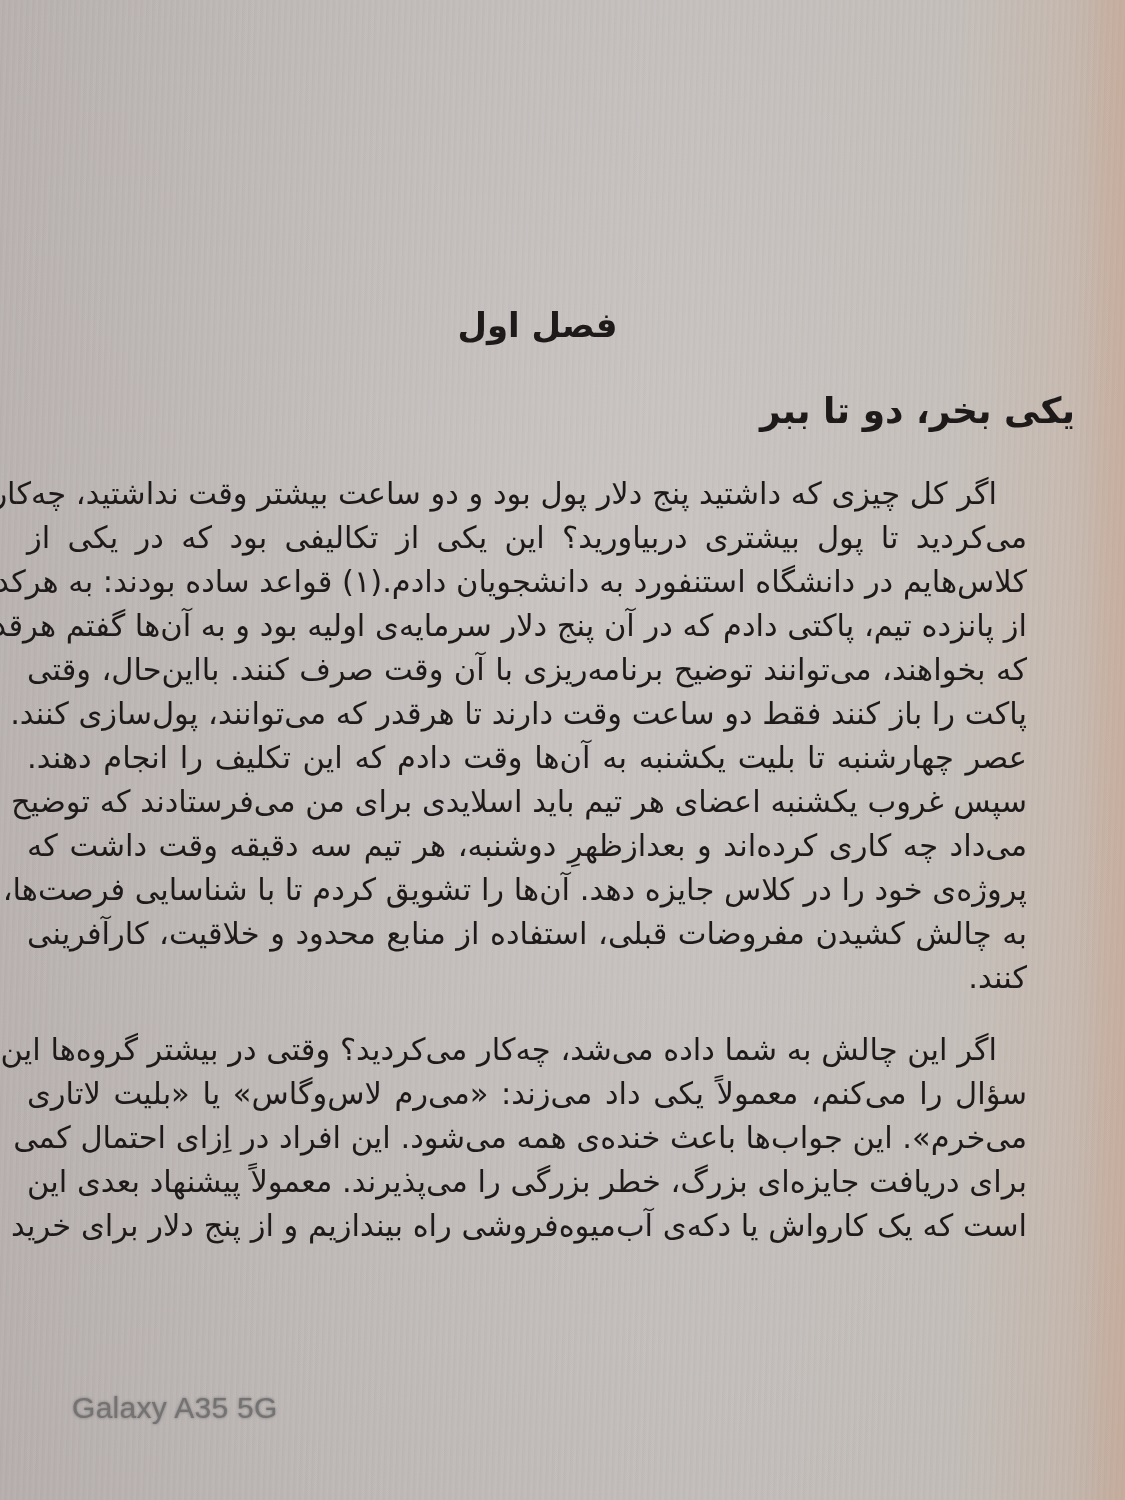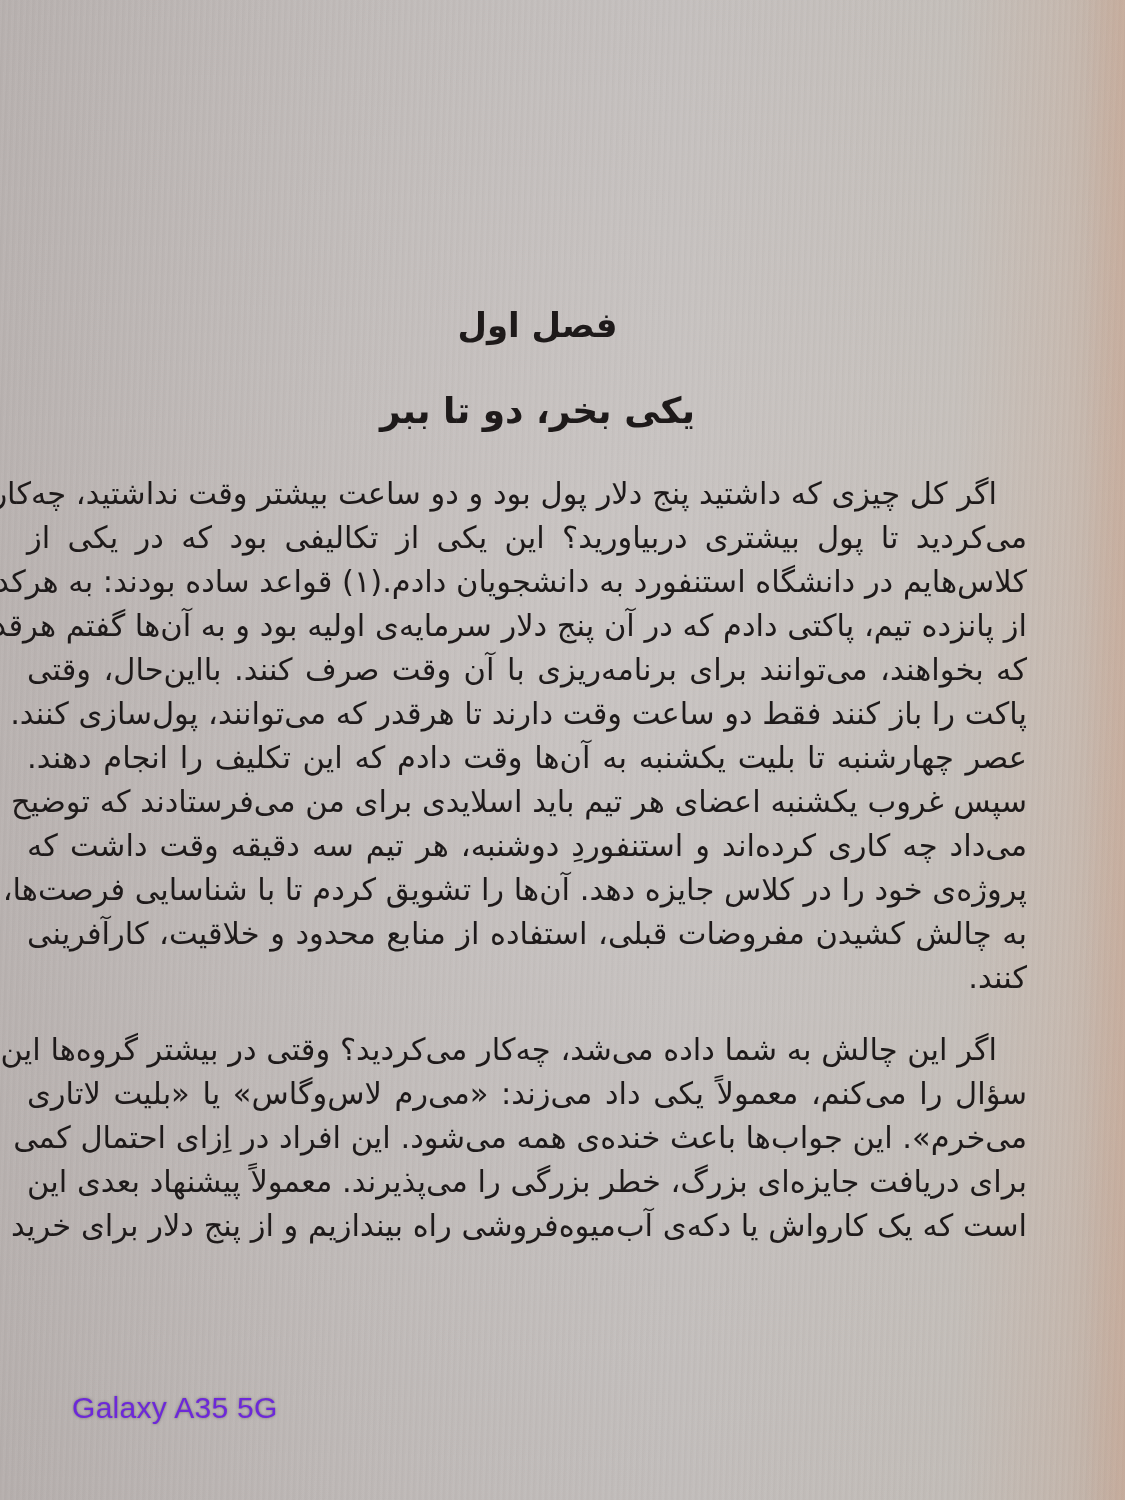--- a/index.html
+++ b/index.html
@@ -47,21 +47,21 @@
       text-align: center;
       font-size: 34px;
       font-weight: bold;
       letter-spacing: 0.5px;
     }
     .chapter-title {
       position: absolute;
       top: 390px;
       left: 0;
       width: 1075px;
-      text-align: center;
+      text-align: right;
       font-size: 36px;
       font-weight: bold;
     }
     .text-line {
       position: absolute;
       right: 98px;
       width: 1000px;
       font-size: 30.5px;
       line-height: 44px;
       white-space: nowrap;
@@ -74,46 +74,46 @@
     }
     .text-line.short {
       text-align-last: right;
     }
     .watermark {
       position: absolute;
       left: 72px;
       top: 1391px;
       font-family: "Liberation Sans", sans-serif;
       font-size: 30px;
-      color: #6d28d9;
+      color: #737373;
       direction: ltr;
       text-shadow: 0 0 3px rgba(0,0,0,0.35);
       letter-spacing: 0.3px;
     }
   </style>
 </head>
 <body>
 
 <div class="paper-texture"></div>
 <div class="right-edge"></div>
 
 <div class="page">
   <div class="chapter-heading">فصل اول</div>
   <div class="chapter-title">یکی بخر، دو تا ببر</div>
 
   <div>
     <div class="text-line indent" style="top:472px">اگر کل چیزی که داشتید پنج دلار پول بود و دو ساعت بیشتر وقت نداشتید، چه‌کار</div>
     <div class="text-line" style="top:516px">می‌کردید تا پول بیشتری دربیاورید؟ این یکی از تکالیفی بود که در یکی از</div>
     <div class="text-line" style="top:560px">کلاس‌هایم در دانشگاه استنفورد به دانشجویان دادم.(۱) قواعد ساده بودند: به هرکدام</div>
     <div class="text-line" style="top:604px">از پانزده تیم، پاکتی دادم که در آن پنج دلار سرمایه‌ی اولیه بود و به آن‌ها گفتم هرقدر</div>
-    <div class="text-line" style="top:648px">که بخواهند، می‌توانند برای برنامه‌ریزی با آن وقت صرف کنند. بااین‌حال، وقتی</div>
+    <div class="text-line" style="top:648px">که بخواهند، می‌توانند توضیح برنامه‌ریزی با آن وقت صرف کنند. بااین‌حال، وقتی</div>
     <div class="text-line" style="top:692px">پاکت را باز کنند فقط دو ساعت وقت دارند تا هرقدر که می‌توانند، پول‌سازی کنند. از</div>
     <div class="text-line" style="top:736px">عصر چهارشنبه تا بلیت یکشنبه به آن‌ها وقت دادم که این تکلیف را انجام دهند.</div>
     <div class="text-line" style="top:780px">سپس غروب یکشنبه اعضای هر تیم باید اسلایدی برای من می‌فرستادند که توضیح</div>
-    <div class="text-line" style="top:824px">می‌داد چه کاری کرده‌اند و استنفوردِ دوشنبه، هر تیم سه دقیقه وقت داشت که</div>
+    <div class="text-line" style="top:824px">می‌داد چه کاری کرده‌اند و بعدازظهرِ دوشنبه، هر تیم سه دقیقه وقت داشت که</div>
     <div class="text-line" style="top:868px">پروژه‌ی خود را در کلاس جایزه دهد. آن‌ها را تشویق کردم تا با شناسایی فرصت‌ها،</div>
     <div class="text-line" style="top:912px">به چالش کشیدن مفروضات قبلی، استفاده از منابع محدود و خلاقیت، کارآفرینی</div>
     <div class="text-line short" style="top:956px">کنند.</div>
   </div>
 
   <div>
     <div class="text-line indent" style="top:1028px">اگر این چالش به شما داده می‌شد، چه‌کار می‌کردید؟ وقتی در بیشتر گروه‌ها این</div>
     <div class="text-line" style="top:1072px">سؤال را می‌کنم، معمولاً یکی داد می‌زند: «می‌رم لاس‌وگاس» یا «بلیت لاتاری</div>
     <div class="text-line" style="top:1116px">می‌خرم». این جواب‌ها باعث خنده‌ی همه می‌شود. این افراد در اِزای احتمال کمی</div>
     <div class="text-line" style="top:1160px">برای دریافت جایزه‌ای بزرگ، خطر بزرگی را می‌پذیرند. معمولاً پیشنهاد بعدی این</div>

